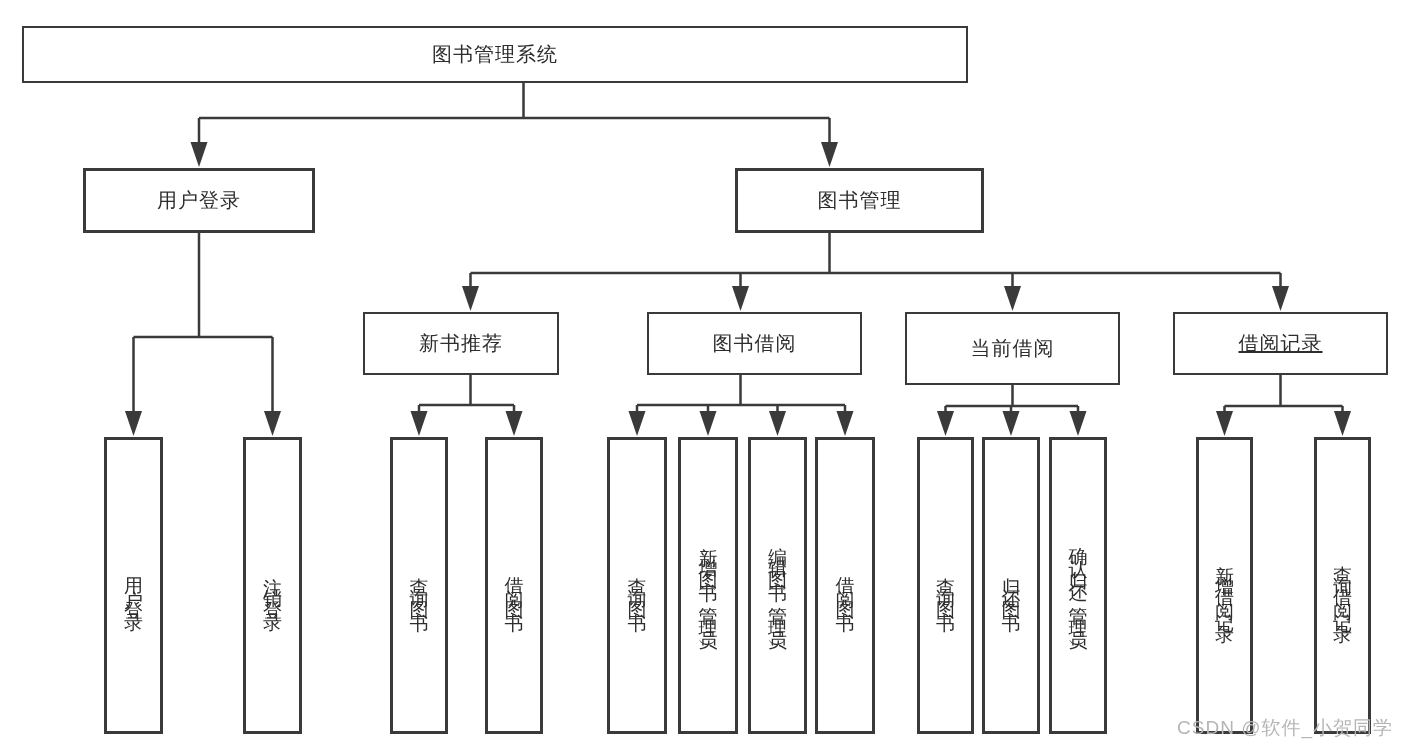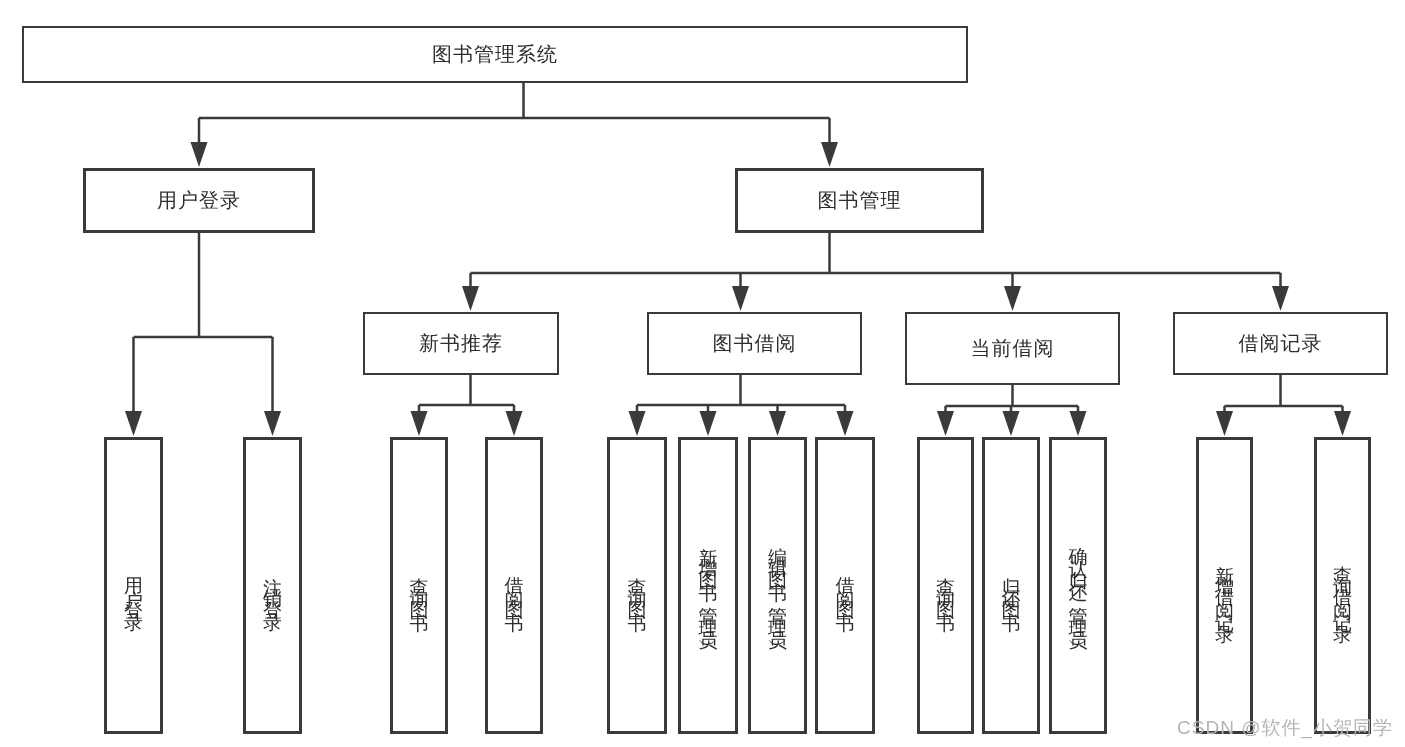--- a/index.html
+++ b/index.html
@@ -110,21 +110,21 @@
 
   <div class="node l3" style="left:363px;top:312px;width:196px;height:63px;">
     <span class="hlabel">新书推荐</span>
   </div>
   <div class="node l3" style="left:647px;top:312px;width:215px;height:63px;">
     <span class="hlabel">图书借阅</span>
   </div>
   <div class="node l3" style="left:905px;top:312px;width:215px;height:73px;">
     <span class="hlabel">当前借阅</span>
   </div>
-  <div class="node l3" style="left:1173px;top:312px;width:215px;height:63px;">
+  <div class="node l3" style="left:1173px;top:312px;width:215px;height:63px;text-decoration:underline;">
     <span class="hlabel">借阅记录</span>
   </div>
 
   <div class="leaf" style="left:104px;top:437px;width:59px;height:297px;">
     <span class="vlabel">用户登录</span>
   </div>
   <div class="leaf" style="left:243px;top:437px;width:59px;height:297px;">
     <span class="vlabel">注销登录</span>
   </div>
 

